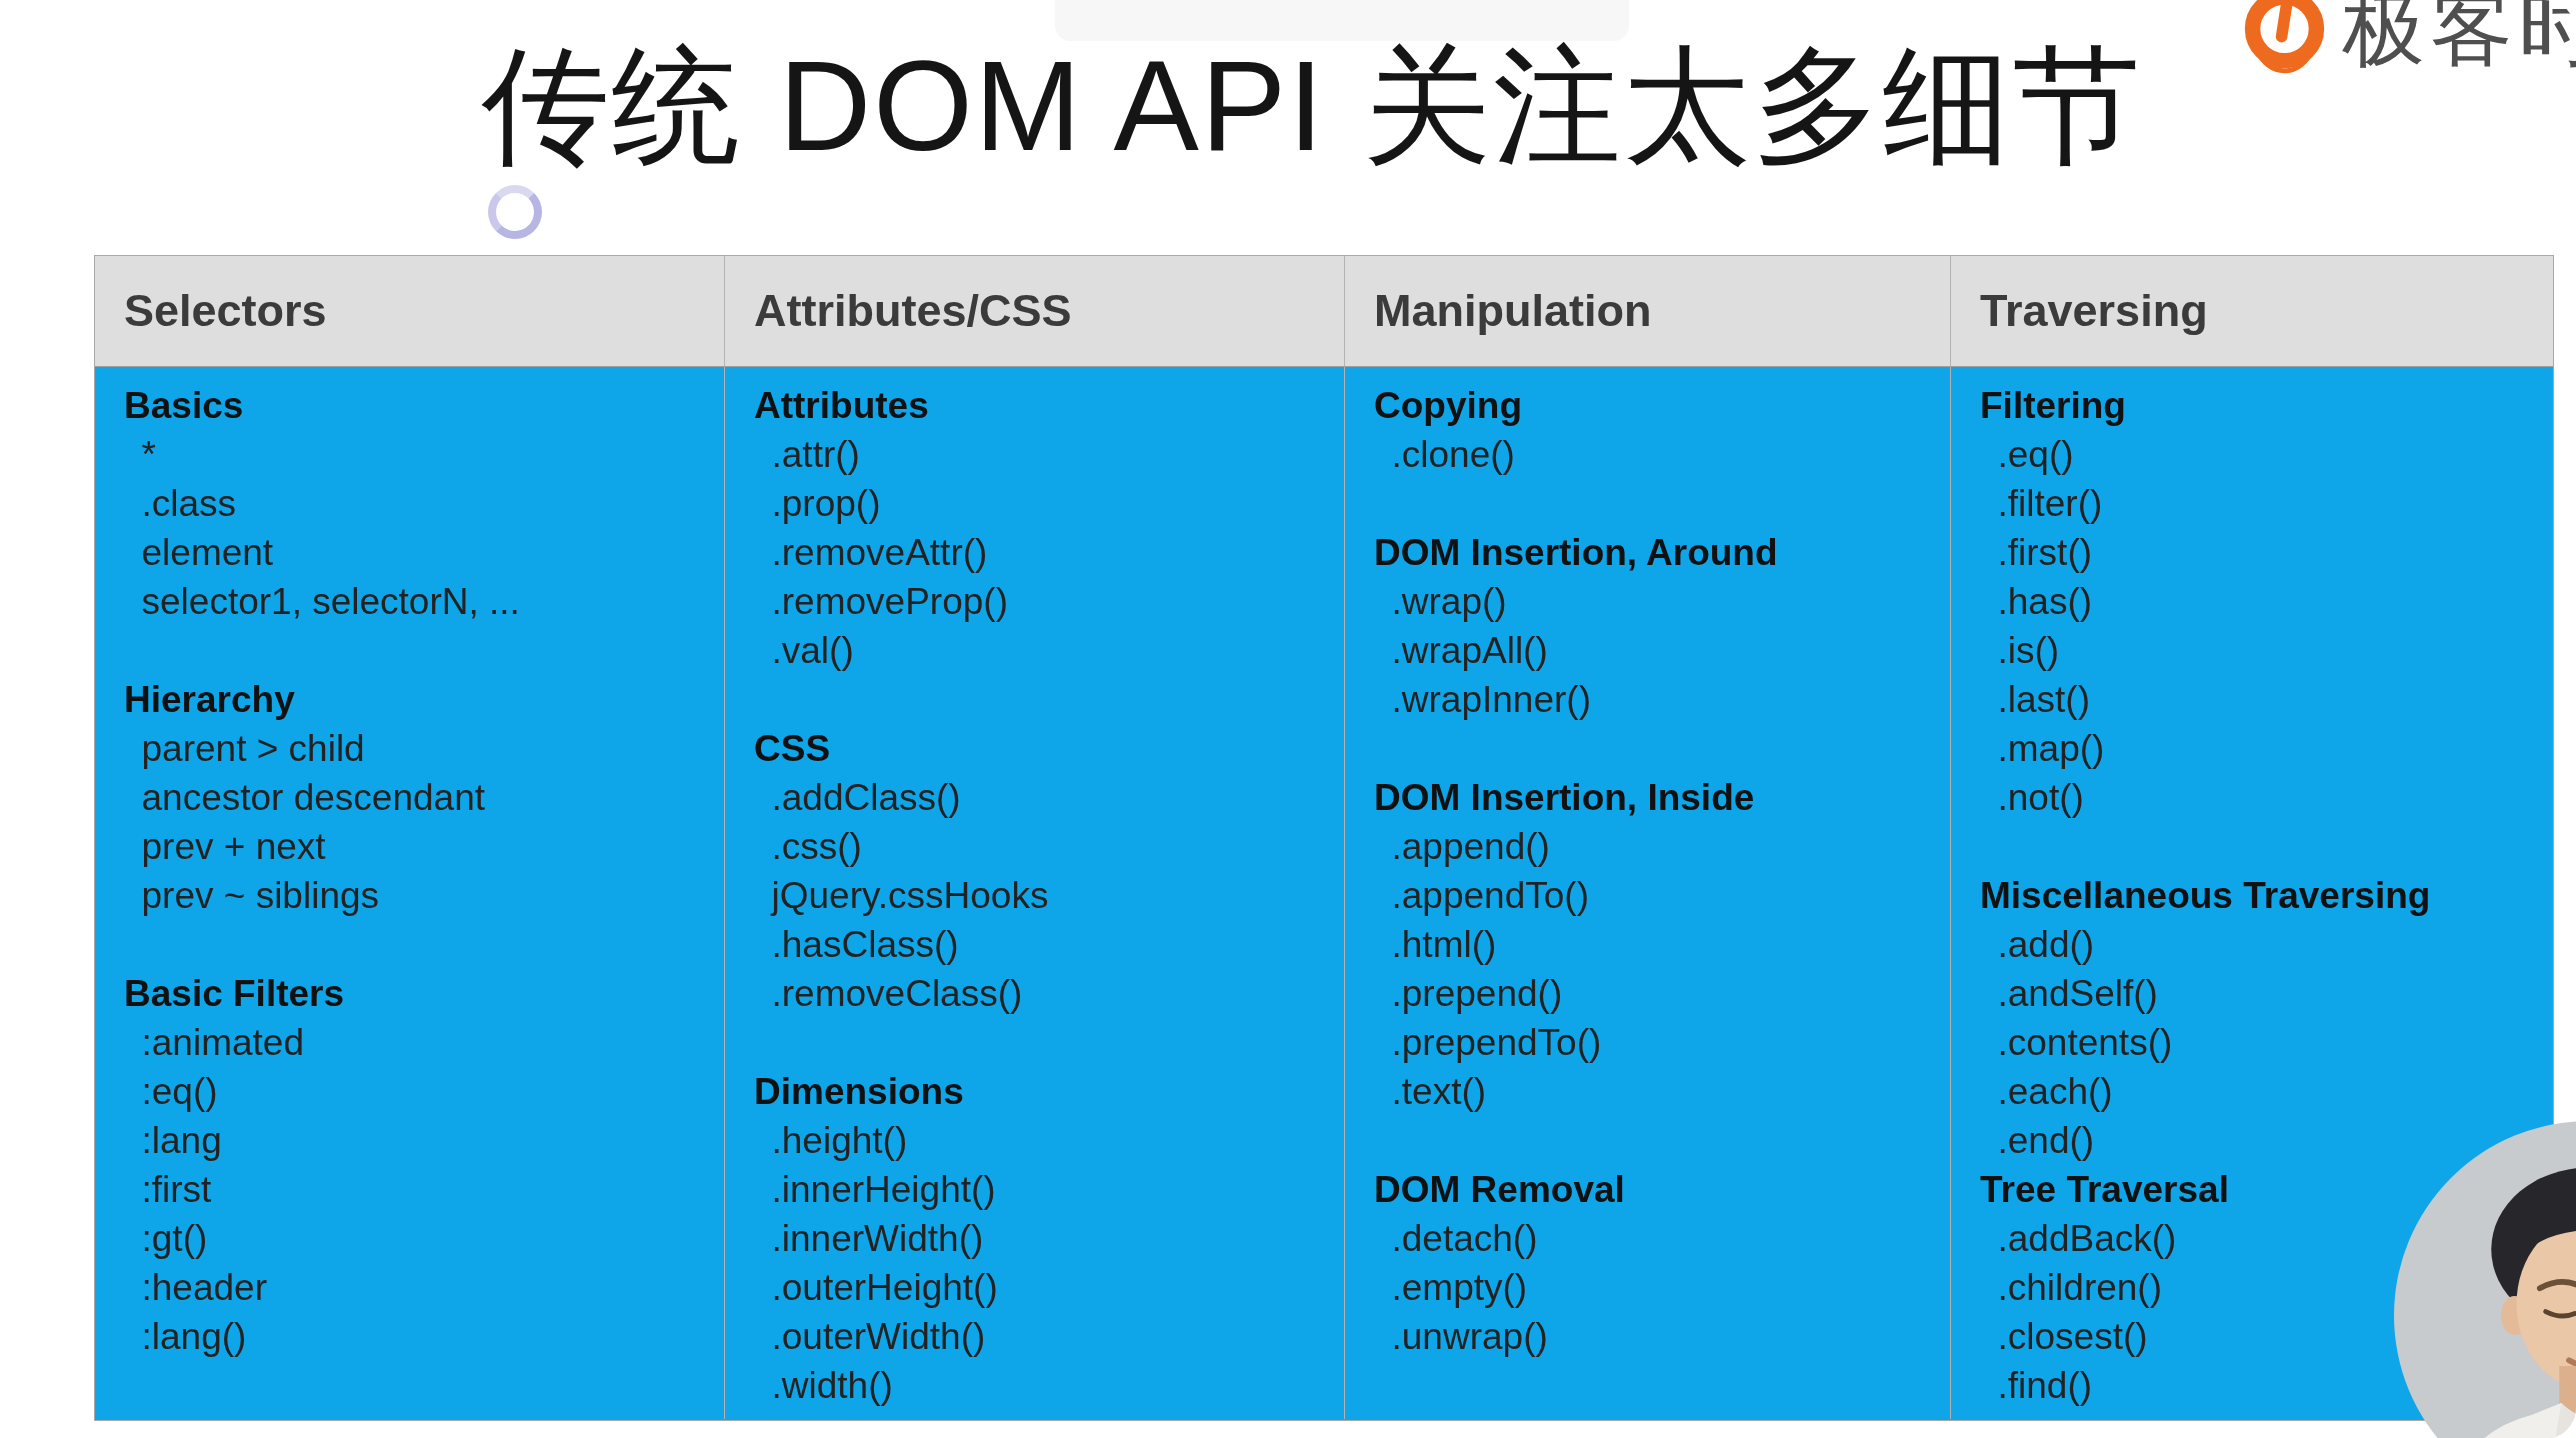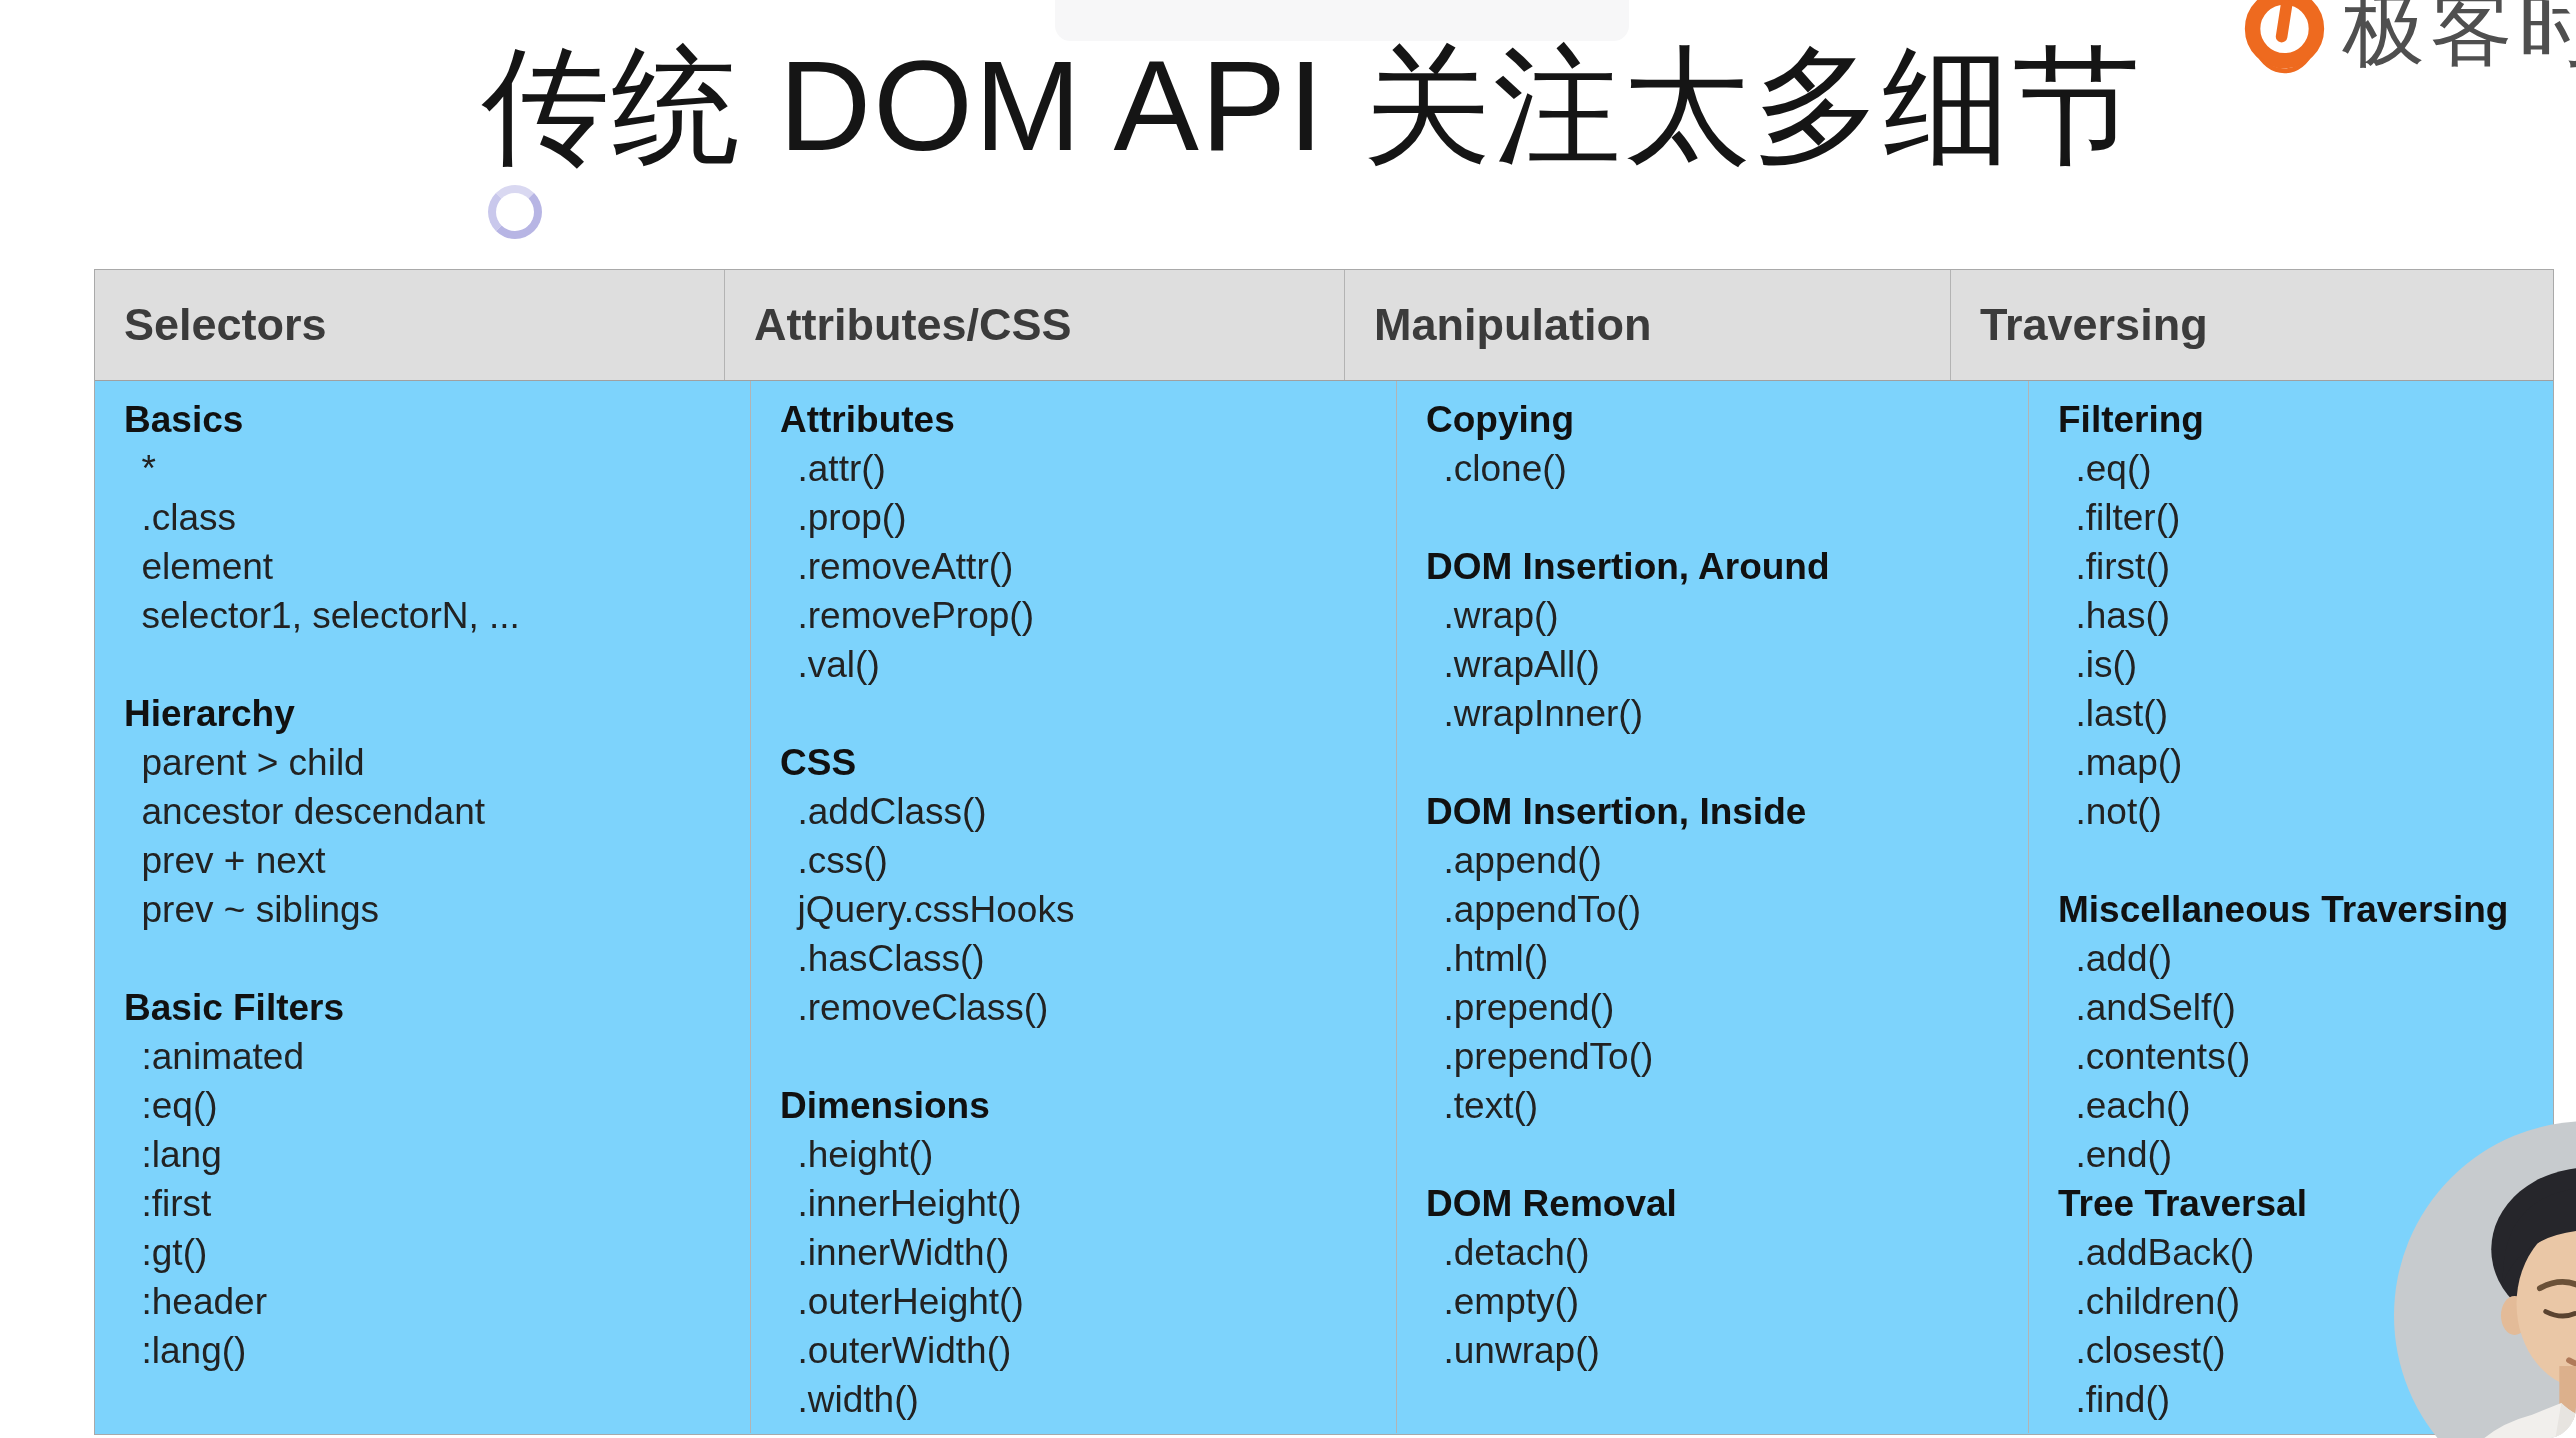--- a/index.html
+++ b/index.html
@@ -20,32 +20,32 @@
   .spinner{
     position:absolute;left:488px;top:185px;width:54px;height:54px;border-radius:50%;
     border:8.7px solid #b7b5e4;border-top-color:#d9d8f1;border-left-color:#c9c8ec;box-sizing:border-box;
   }
   
   .logo{position:absolute;left:2240px;top:-15.6px;display:flex;align-items:flex-start;}
   .logo-icon{width:89px;height:97px;margin-top:5.8px;}
   .logo-text{font-size:82px;font-weight:500;color:#4f4f4f;letter-spacing:5.8px;margin-left:13.6px;line-height:1.1;white-space:nowrap;}
   
   .sheet{
-    position:absolute;left:94px;top:269px;width:2460px;height:1166px;box-sizing:border-box;
-    border:1.9px solid #a9a9a9;background:#7dd3fc;
+    position:absolute;left:94px;top:255px;width:2460px;height:1166px;box-sizing:border-box;
+    border:1.9px solid #a9a9a9;background:#0ea5e9;
   }
   .thead{
     display:grid;grid-template-columns:629px 620px 606px 1fr;height:111px;
     background:#dedede;border-bottom:1.9px solid #a0a0a0;box-sizing:border-box;
   }
   .thead .th{
     display:flex;align-items:center;padding-left:29px;box-sizing:border-box;
     font-size:45px;font-weight:700;color:#3b3b3b;
   }
-  .tbody{display:grid;grid-template-columns:629px 620px 606px 1fr;height:1052px;box-sizing:border-box;gap:26px;}
+  .tbody{display:grid;grid-template-columns:629px 620px 606px 1fr;height:1052px;box-sizing:border-box;}
   .thead .th + .th, .tbody .td + .td{border-left:1.9px solid #b3b3b3;}
   .tbody .td{padding:13.6px 7.8px 0 29px;box-sizing:border-box;overflow:hidden;}
   .line{font-size:37px;line-height:49px;color:#222222;padding-left:17.5px;white-space:nowrap;}
   .line.bold{font-weight:700;color:#111111;padding-left:0;}
   
   .webcam{
     position:absolute;left:2394px;top:1121px;width:389px;height:389px;border-radius:50%;
     overflow:hidden;background:#c7cbce;
   }
   .webcam svg{display:block;width:389px;height:389px;}

